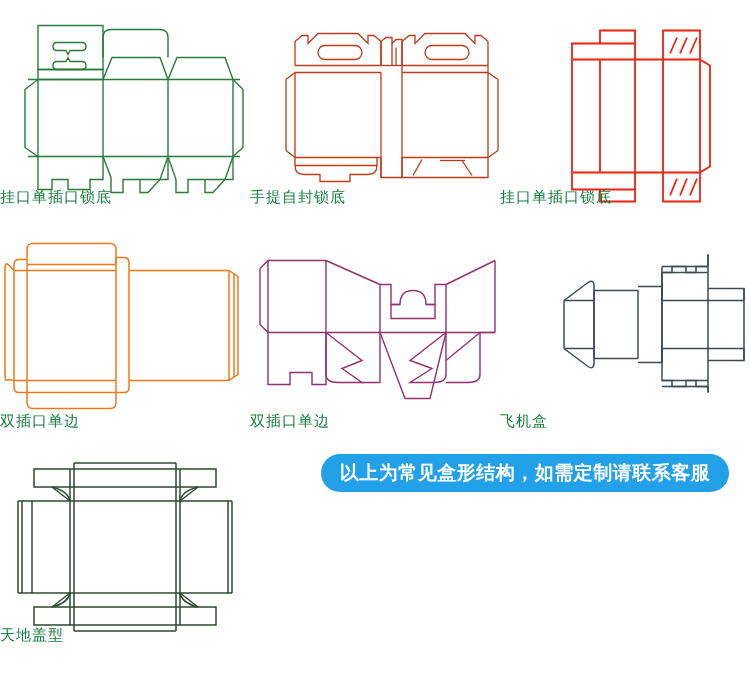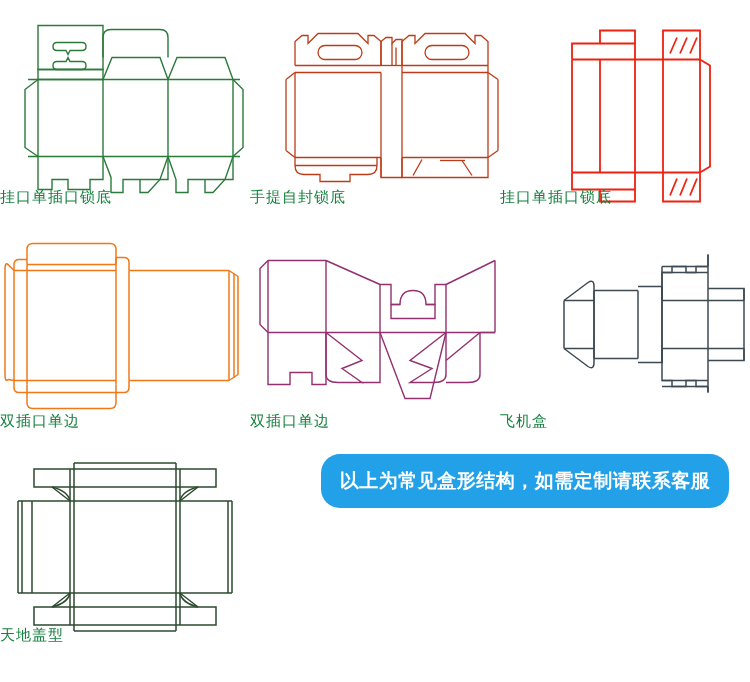--- a/index.html
+++ b/index.html
@@ -69,21 +69,21 @@
     line-height: 48px;
     color: #cc0000;
     font-weight: bold;
     letter-spacing: 2px;
     margin-top: 2px;
     font-family: "Liberation Sans", "DejaVu Sans", sans-serif;
   }
   .promo-banner {
     margin: 14px auto 0 auto;
     width: 408px;
-    height: 54px;
+    height: 38px;
     background: #22a0e8;
     border-radius: 19px;
     color: #ffffff;
     font-size: 19px;
     font-weight: bold;
     display: flex;
     align-items: center;
     justify-content: center;
     letter-spacing: 0.5px;
     font-family: Liberation Sans, sans-serif;

